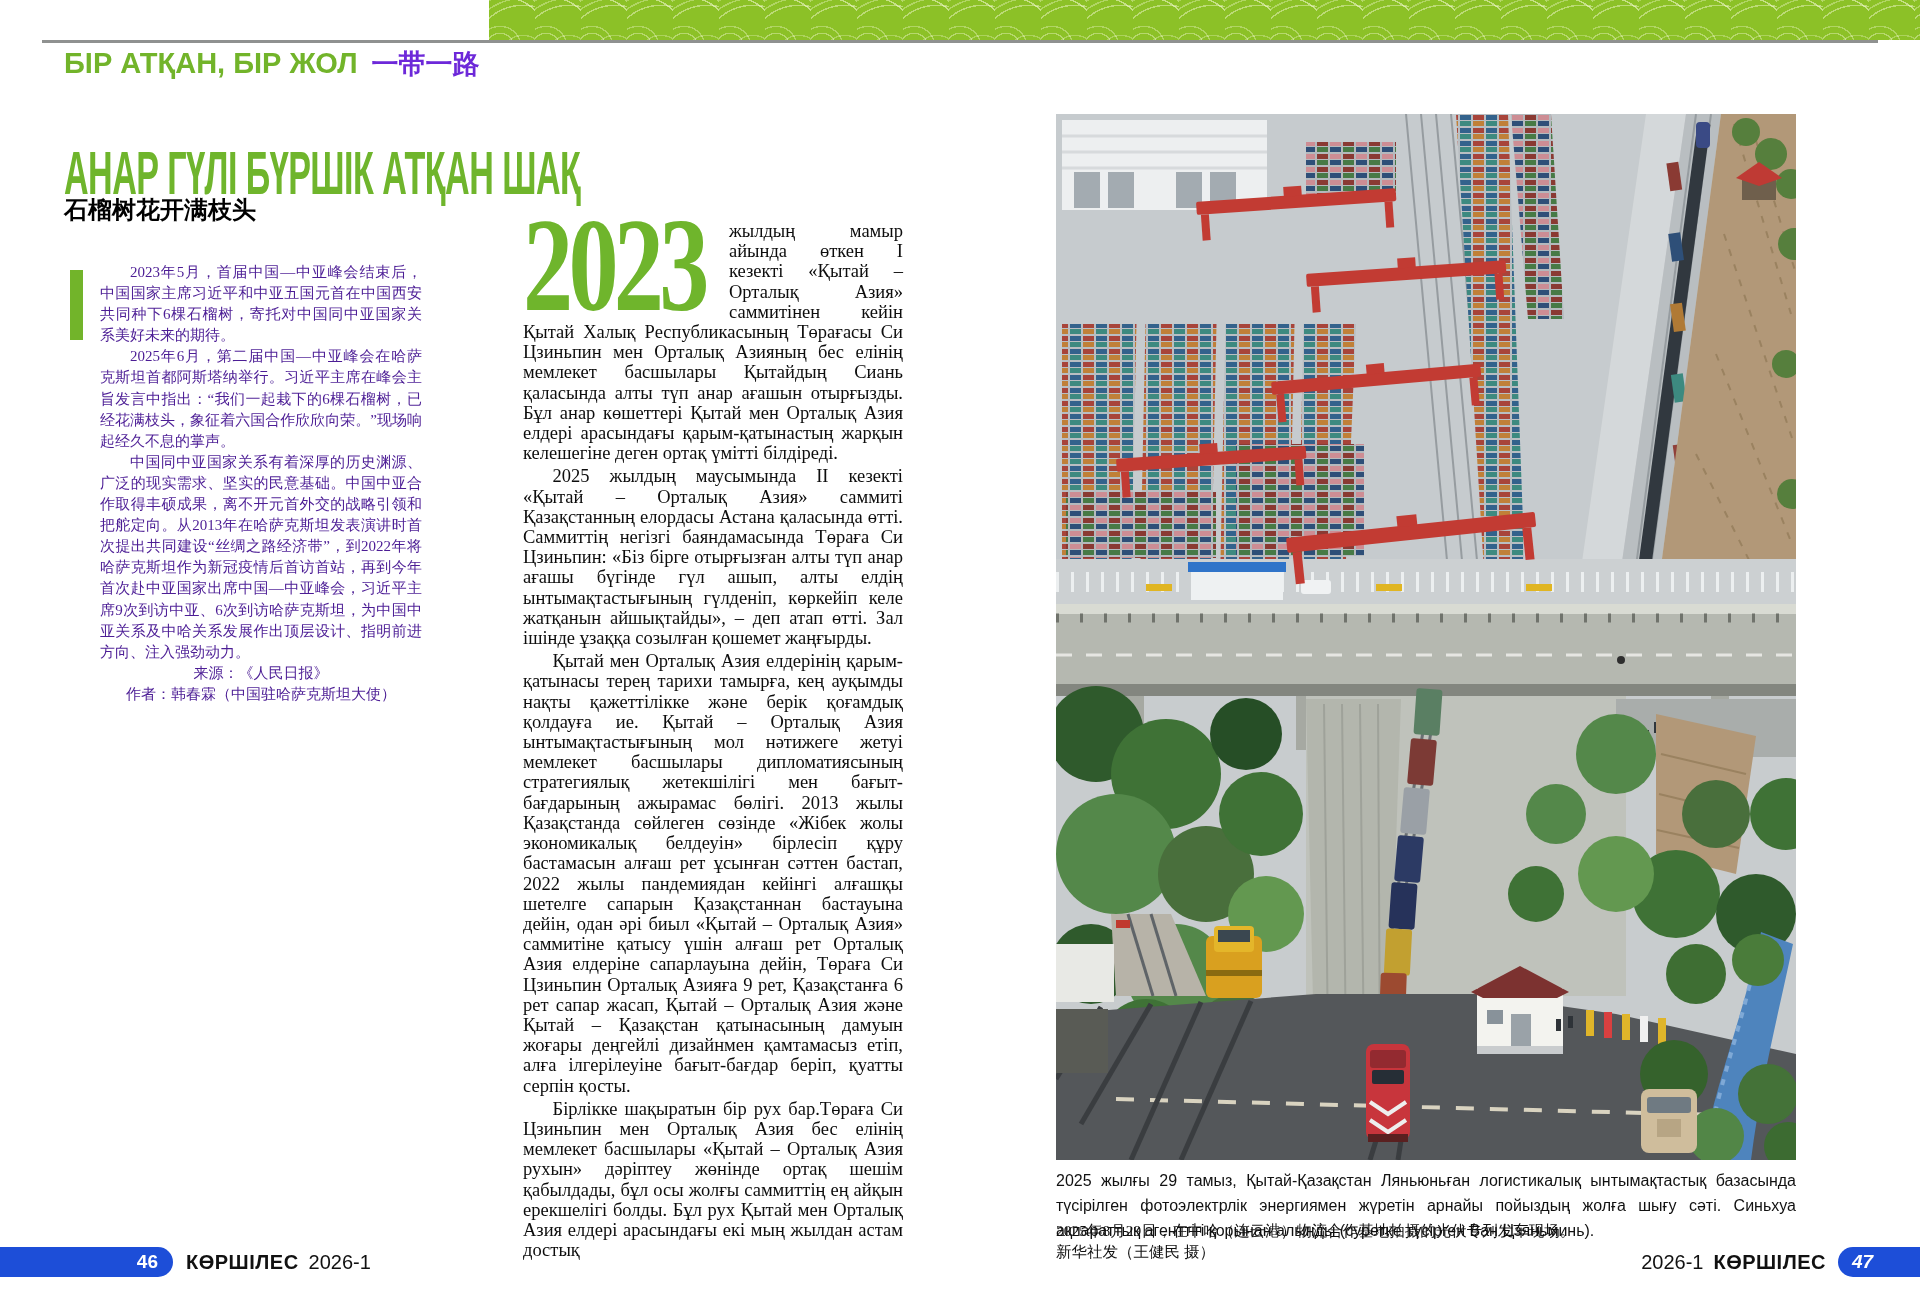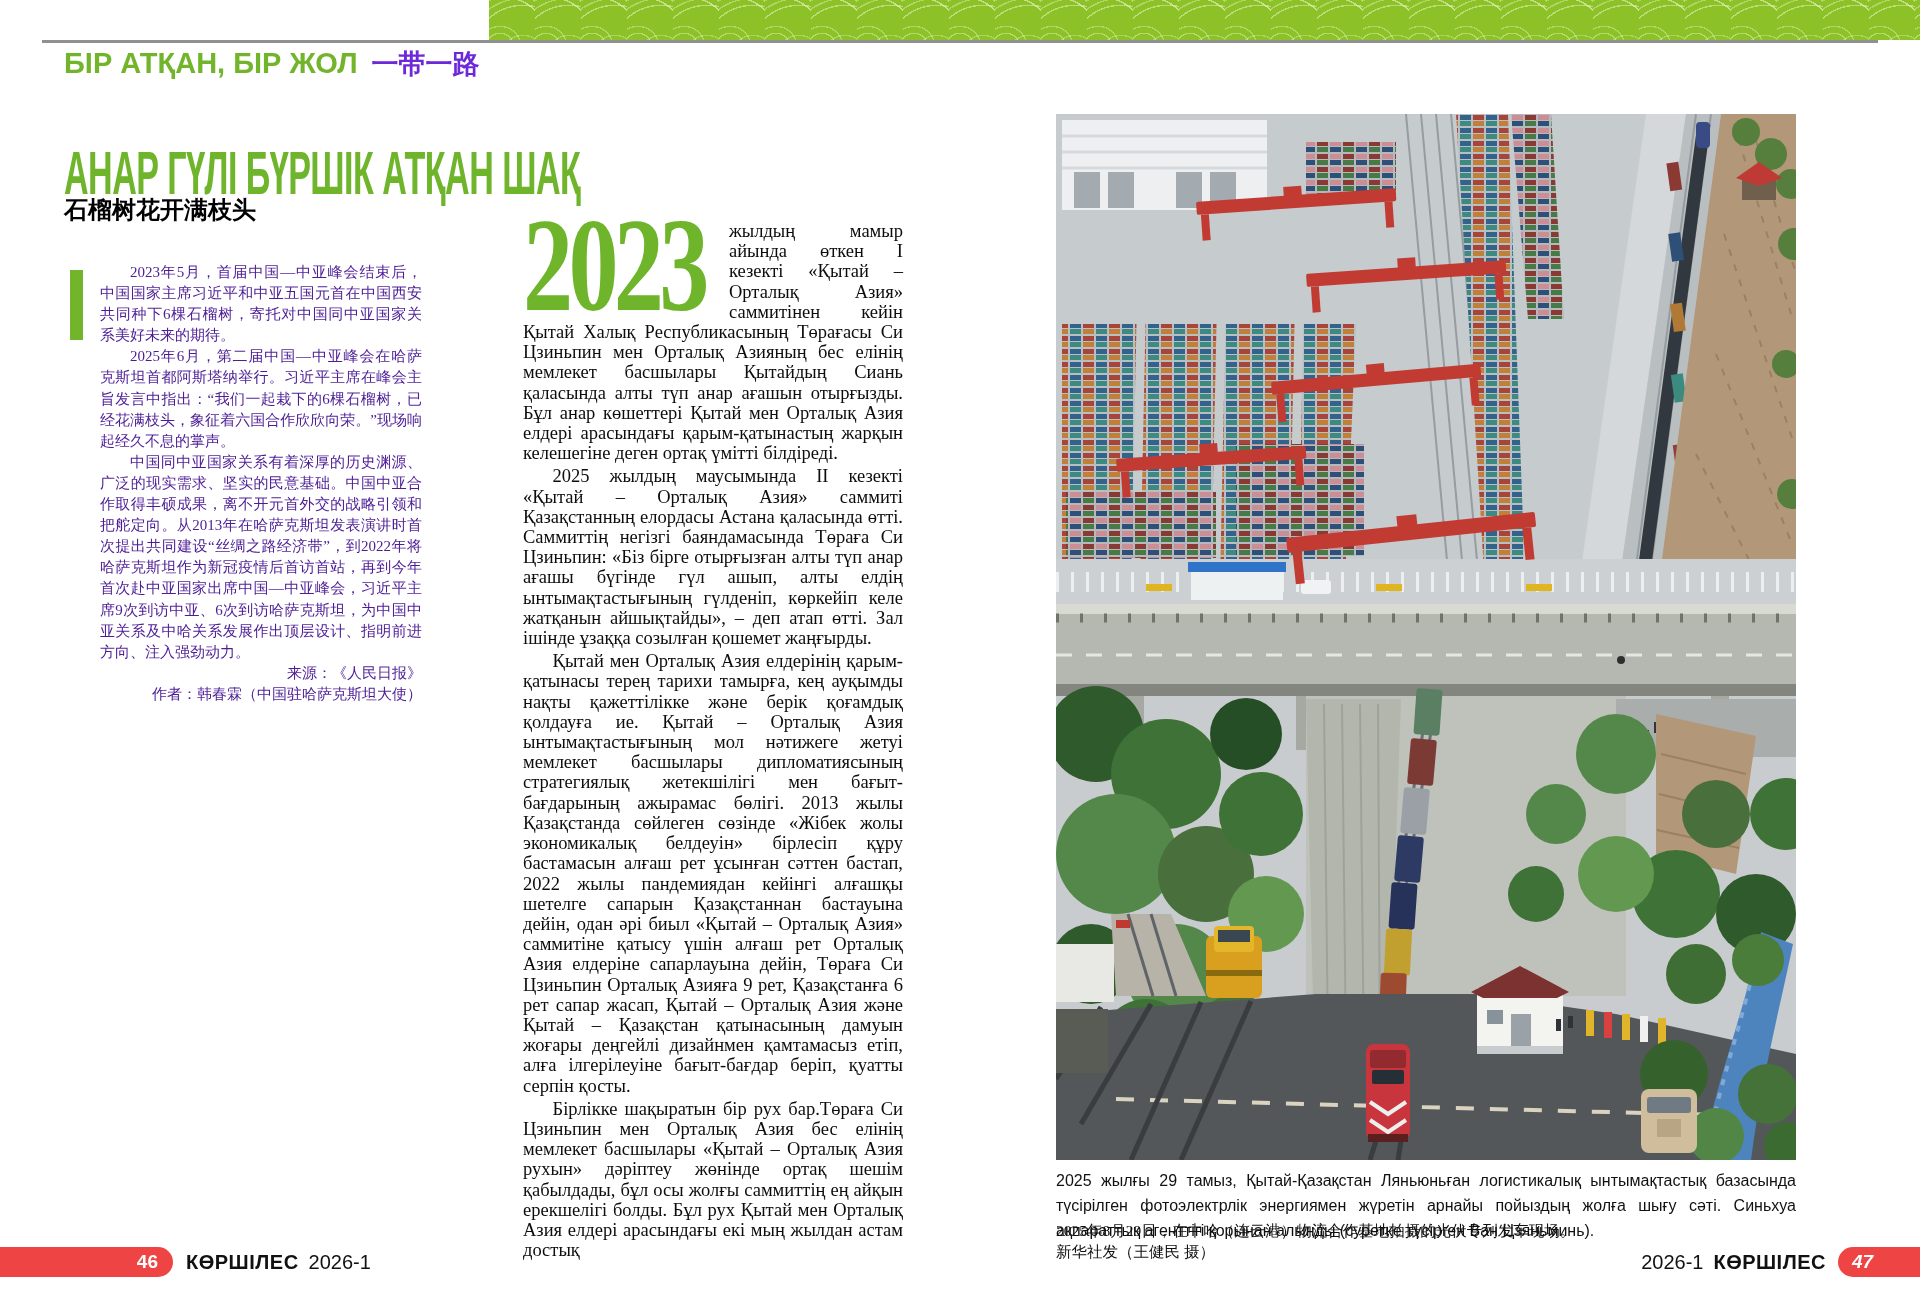--- a/index.html
+++ b/index.html
@@ -28,21 +28,21 @@
   }
   .subtitle{position:absolute;left:64px;top:194px;font-weight:bold;font-size:24px;color:#000;}
   
   .zh-bar{position:absolute;left:70px;top:270px;width:13px;height:70px;background:#72b42a;}
   .col-zh{
     position:absolute;left:100px;top:262px;width:322px;
     font-family:"Liberation Serif",serif;font-size:15px;line-height:21.1px;
     text-align:justify;color:#4c1d95;
   }
   .col-zh p{margin:0;text-indent:2em;}
-  .col-zh p.meta{text-indent:0;text-align:right;}
+  .col-zh p.meta{text-indent:0;text-align:center;}
   
   .col-kk{
     position:absolute;left:520px;top:218px;width:386px;
     font-family:"Liberation Serif",serif;font-size:18.5px;line-height:20.2px;
     text-align:justify;color:#0d0d0d;
   }
   .col-kk p{margin:3px;text-indent:1.6em;}
   .col-kk p.first{text-indent:0;}
   .dropcap{float:left;width:198px;height:82px;margin:2px 8px 0 0;}
   .dropcap span{
@@ -58,21 +58,21 @@
     position:absolute;left:1056px;top:1168px;width:740px;
     font-size:16px;line-height:25px;text-align:justify;color:#111;font-weight:500;
   }
   .caption-zh-row{
     position:absolute;left:1056px;top:1221px;width:740px;display:flex;justify-content:space-between;
     font-family:"Liberation Serif",serif;font-size:15.5px;color:#111;flex-direction:column;
   }
   
   .footer-left{position:absolute;left:0;top:1247px;height:30px;display:flex;align-items:center;}
   .footer-right{position:absolute;right:0;top:1247px;height:30px;display:flex;align-items:center;}
-  .pill{background:#ef4444;color:#fff;font-weight:bold;font-size:19px;height:30px;line-height:30px;}
+  .pill{background:#1d4ed8;color:#fff;font-weight:bold;font-size:19px;height:30px;line-height:30px;}
   .pill-left{width:173px;border-radius:0 15px 15px 0;text-align:right;padding-right:15px;box-sizing:border-box;}
   .pill-right{width:82px;border-radius:15px 0 0 15px;text-align:left;padding-left:14px;box-sizing:border-box;font-style:italic;}
   .mag{font-weight:bold;font-size:20px;letter-spacing:.5px;}
   .issue{font-size:20px;}
   .footer-left .mag{margin-left:13px;} .footer-left .issue{margin-left:10px;}
   .footer-right .mag{margin-left:10px;margin-right:12px;}
 </style>
 </head>
 <body>
 

